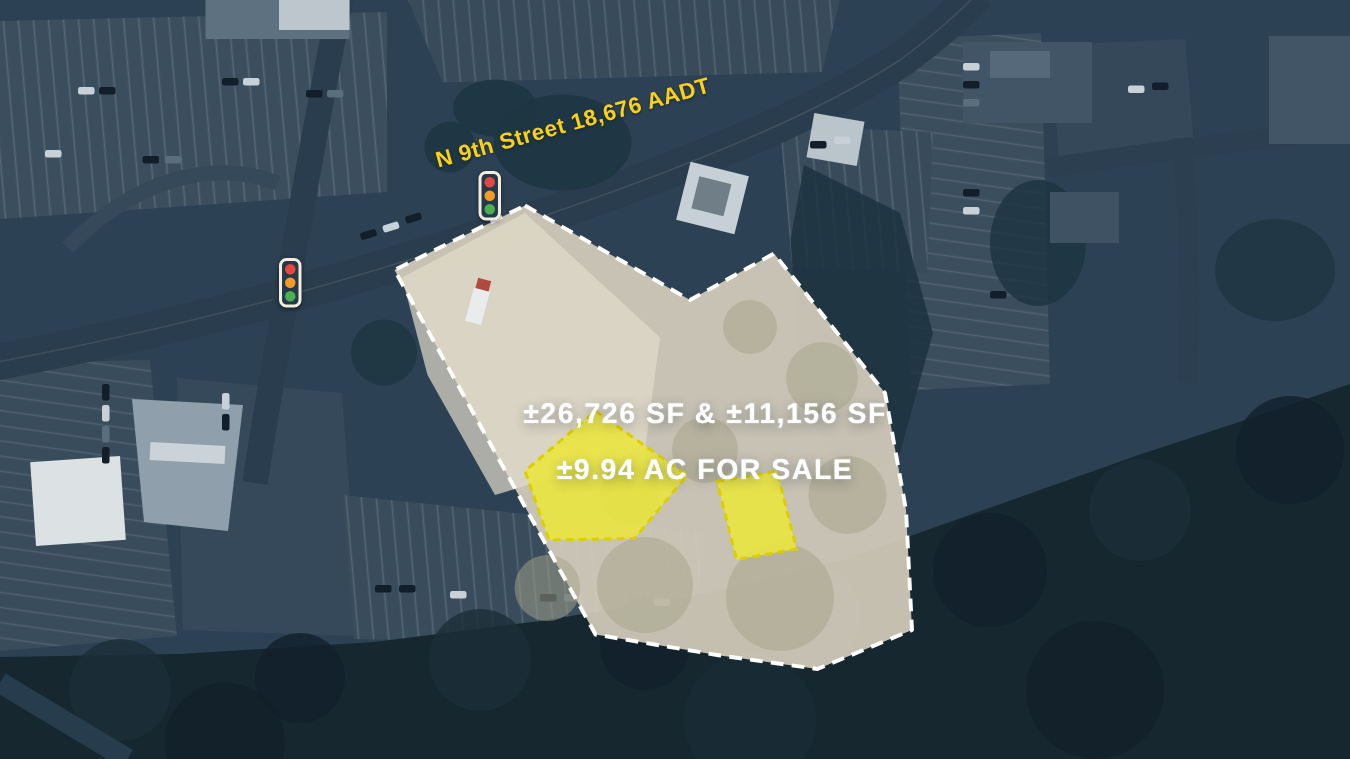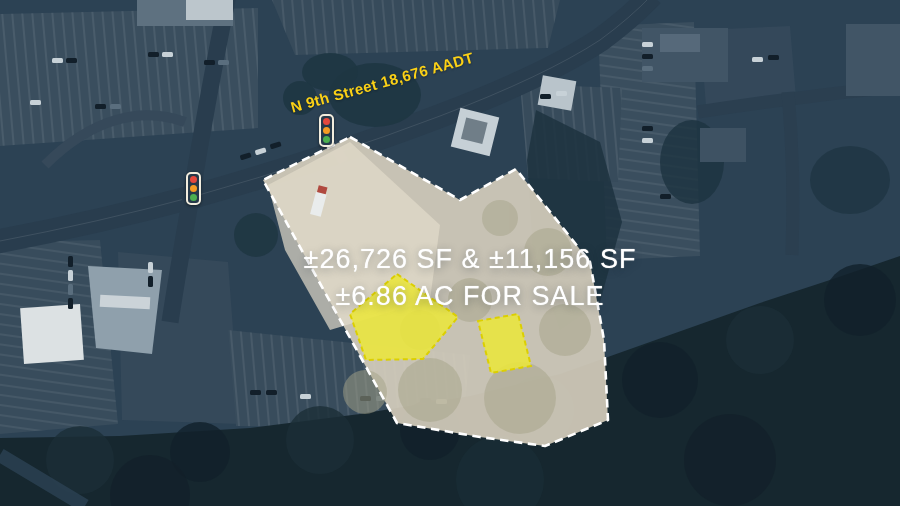--- a/index.html
+++ b/index.html
@@ -9,22 +9,22 @@
     background:#2C4254;
   }
   #basemap{position:absolute;left:0;top:0;}
   .street-label{
     position:absolute;left:291px;top:99px;
     transform:rotate(-15.5deg);transform-origin:0 50%;
     color:#FBD116;font-size:15px;font-weight:700;letter-spacing:.4px;
     white-space:nowrap;text-shadow:0 1px 2px rgba(10,20,30,.45);
   }
   .headline{
-    position:absolute;left:230px;top:241px;width:480px;
-    text-align:center;color:#FFFFFF;font-weight:400;font-size:27px;
+    position:absolute;left:230px;top:258px;width:480px;
+    text-align:center;color:#FFFFFF;font-weight:700;font-size:19px;
     line-height:37px;letter-spacing:1px;white-space:nowrap;
     text-shadow:0 2px 8px rgba(20,32,44,.4), 0 0 1px #fff;
   }
   .signal{
     position:absolute;width:15px;height:33px;box-sizing:border-box;
     background:#26394A;border:2px solid #F2EDDE;border-radius:5px;
     display:flex;flex-direction:column;align-items:center;justify-content:space-evenly;
     box-shadow:0 1px 3px rgba(0,0,0,.5);
   }
   .signal .dot{width:7px;height:7px;border-radius:50%;}
@@ -199,16 +199,16 @@
   <div class="signal" style="left:319px;top:114px;">
     <span class="dot red"></span>
     <span class="dot amber"></span>
     <span class="dot green"></span>
   </div>
 
   <div class="street-label">N 9th Street 18,676 AADT</div>
 
   <div class="headline">
     <div>±26,726 SF &amp; ±11,156 SF</div>
-    <div>±6.86 AC FOR SALE</div>
+    <div>±9.94 AC FOR SALE</div>
   </div>
 
 </div>
 
 </body></html>

